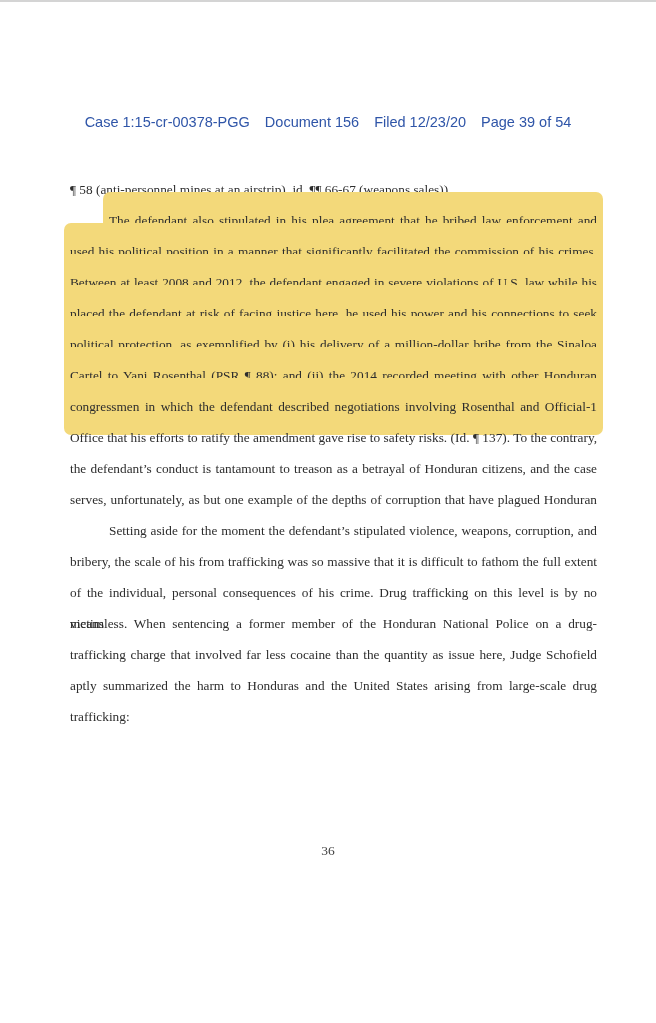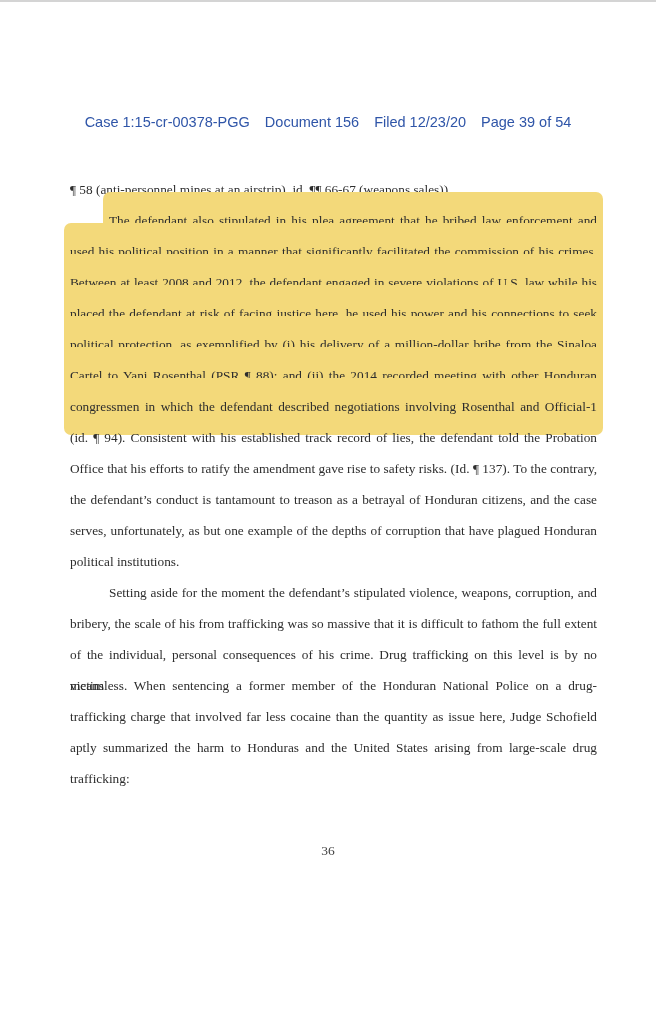--- a/index.html
+++ b/index.html
@@ -85,25 +85,23 @@
 
   <div class="doc-body">
       <div class="line last"><span>¶ 58 (anti-personnel mines at an airstrip), id. ¶¶ 66-67 (weapons sales)).</span></div>
       <div class="line indent"><span class="hl">The defendant also stipulated in his plea agreement that he bribed law enforcement and</span></div>
       <div class="line"><span class="hl">used his political position in a manner that significantly facilitated the commission of his crimes.</span></div>
       <div class="line"><span class="hl">Between at least 2008 and 2012, the defendant engaged in severe violations of U.S. law while his</span></div>
       <div class="line"><span class="hl">placed the defendant at risk of facing justice here, he used his power and his connections to seek</span></div>
       <div class="line"><span class="hl">political protection, as exemplified by (i) his delivery of a million-dollar bribe from the Sinaloa</span></div>
       <div class="line"><span class="hl">Cartel to Yani Rosenthal (PSR ¶ 88); and (ii) the 2014 recorded meeting with other Honduran</span></div>
       <div class="line"><span class="hl">congressmen in which the defendant described negotiations involving Rosenthal and Official-1</span></div>
-      <div class="line"><span>(id. ¶ 94).  Consistent with his established track record of lies, the defendant told the Probation</span></div>
       <div class="line"><span>Office that his efforts to ratify the amendment gave rise to safety risks.  (Id. ¶ 137).  To the contrary,</span></div>
       <div class="line"><span>the defendant’s conduct is tantamount to treason as a betrayal of Honduran citizens, and the case</span></div>
       <div class="line"><span>serves, unfortunately, as but one example of the depths of corruption that have plagued Honduran</span></div>
-      <div class="line last"><span>political institutions.</span></div>
       <div class="line indent"><span>Setting aside for the moment the defendant’s stipulated violence, weapons, corruption, and</span></div>
       <div class="line"><span>bribery, the scale of his from trafficking was so massive that it is difficult to fathom the full extent</span></div>
       <div class="line"><span>of the individual, personal consequences of his crime.  Drug trafficking on this level is by no means</span></div>
       <div class="line"><span>victimless.  When sentencing a former member of the Honduran National Police on a drug-</span></div>
       <div class="line"><span>trafficking charge that involved far less cocaine than the quantity as issue here, Judge Schofield</span></div>
       <div class="line"><span>aptly summarized the harm to Honduras and the United States arising from large-scale drug</span></div>
       <div class="line last"><span>trafficking:</span></div>
     </div>
 
   <div class="page-number">36</div>

